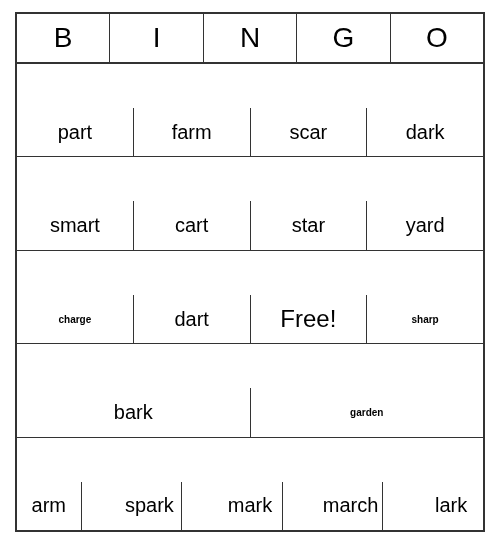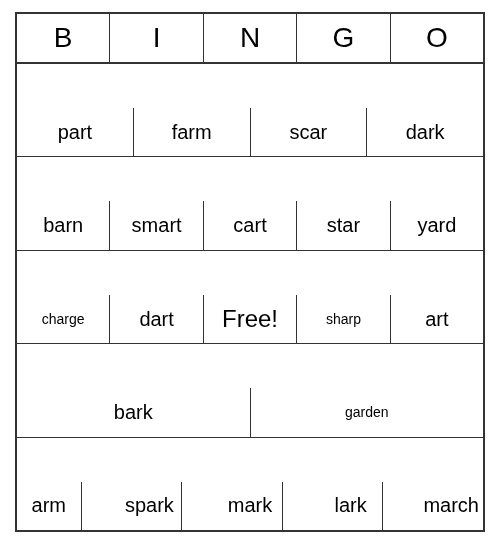--- a/index.html
+++ b/index.html
@@ -73,21 +73,22 @@
       font-size: 20px;
       text-align: center;
       padding: 4px;
     }
 
     .bingo-cell:last-child {
       border-right: none;
     }
 
     .bingo-cell.small-text {
-      font-size: 14px;
+      font-size: 10px;
+      font-weight: bold;
     }
 
     .bingo-cell.free {
       font-size: 24px;
     }
   </style>
 </head>
 <body>
 
 <div class="bingo-card">
@@ -99,38 +100,36 @@
       <div class="bingo-header-cell">O</div>
     </div>
   <div class="bingo-body">
   <div class="bingo-row">
         <div class="bingo-cell">part</div>
         <div class="bingo-cell">farm</div>
         <div class="bingo-cell">scar</div>
         <div class="bingo-cell">dark</div>
       </div>
       <div class="bingo-row">
-        <div class="bingo-cell">barn</div>
         <div class="bingo-cell">smart</div>
         <div class="bingo-cell">cart</div>
         <div class="bingo-cell">star</div>
         <div class="bingo-cell">yard</div>
       </div>
       <div class="bingo-row">
         <div class="bingo-cell small-text">charge</div>
         <div class="bingo-cell">dart</div>
         <div class="bingo-cell free">Free!</div>
         <div class="bingo-cell small-text">sharp</div>
-        <div class="bingo-cell">art</div>
       </div>
       <div class="bingo-row">
         <div class="bingo-cell">bark</div>
         <div class="bingo-cell small-text">garden</div>
       </div>
       <div class="bingo-row">
         <div class="bingo-cell">arm</div>
         <div class="bingo-cell">spark</div>
         <div class="bingo-cell">mark</div>
+        <div class="bingo-cell">march</div>
         <div class="bingo-cell">lark</div>
-        <div class="bingo-cell">march</div>
       </div>
     </div>
 </div>
 
 </body></html>

